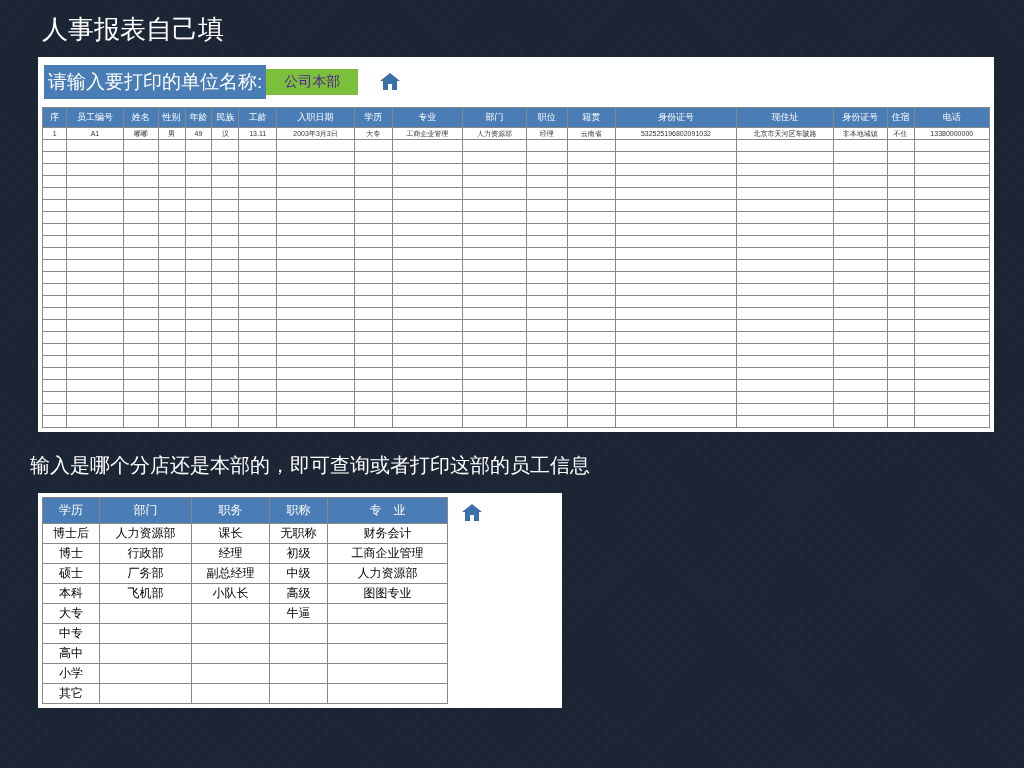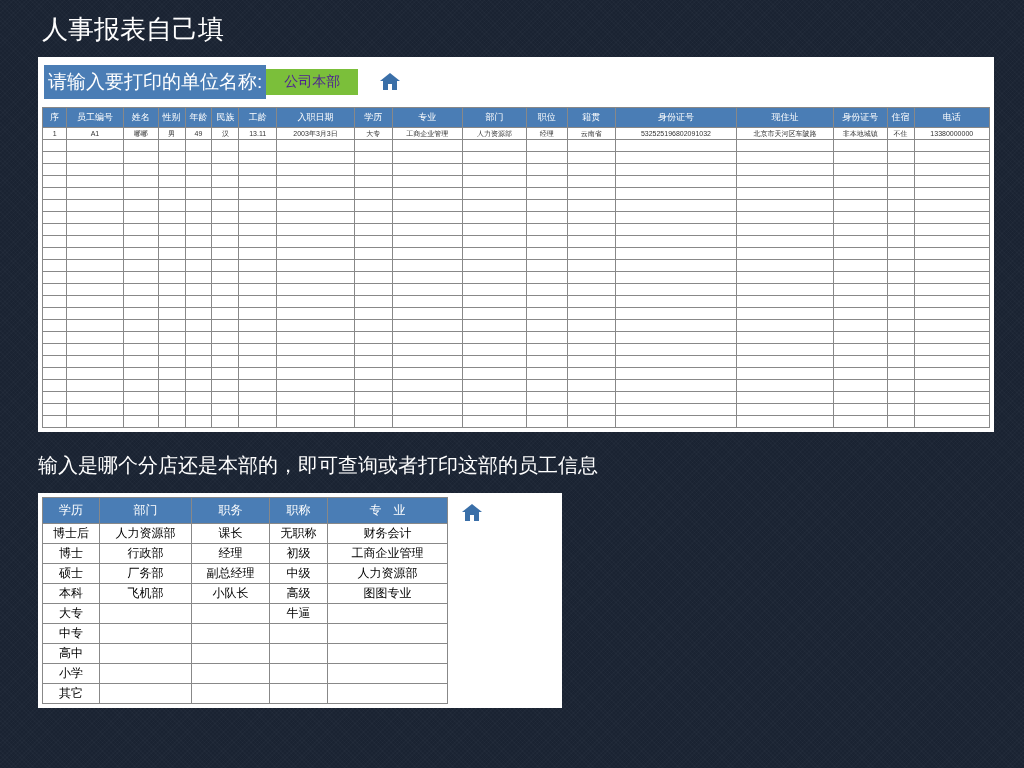--- a/index.html
+++ b/index.html
@@ -81,21 +81,21 @@
     height: 12px;
     text-align: center;
     overflow: hidden;
     white-space: nowrap;
     font-size: 7px;
     color: #333;
   }
   .caption2 {
     color: #fff;
     font-size: 20px;
-    padding: 20px 0 14px 38px;
+    padding: 20px 0 14px 30px;
   }
   .panel2 {
     background: #fff;
     margin-left: 38px;
     width: 524px;
     padding: 4px;
     display: flex;
     align-items: flex-start;
   }
   table.lookup {

